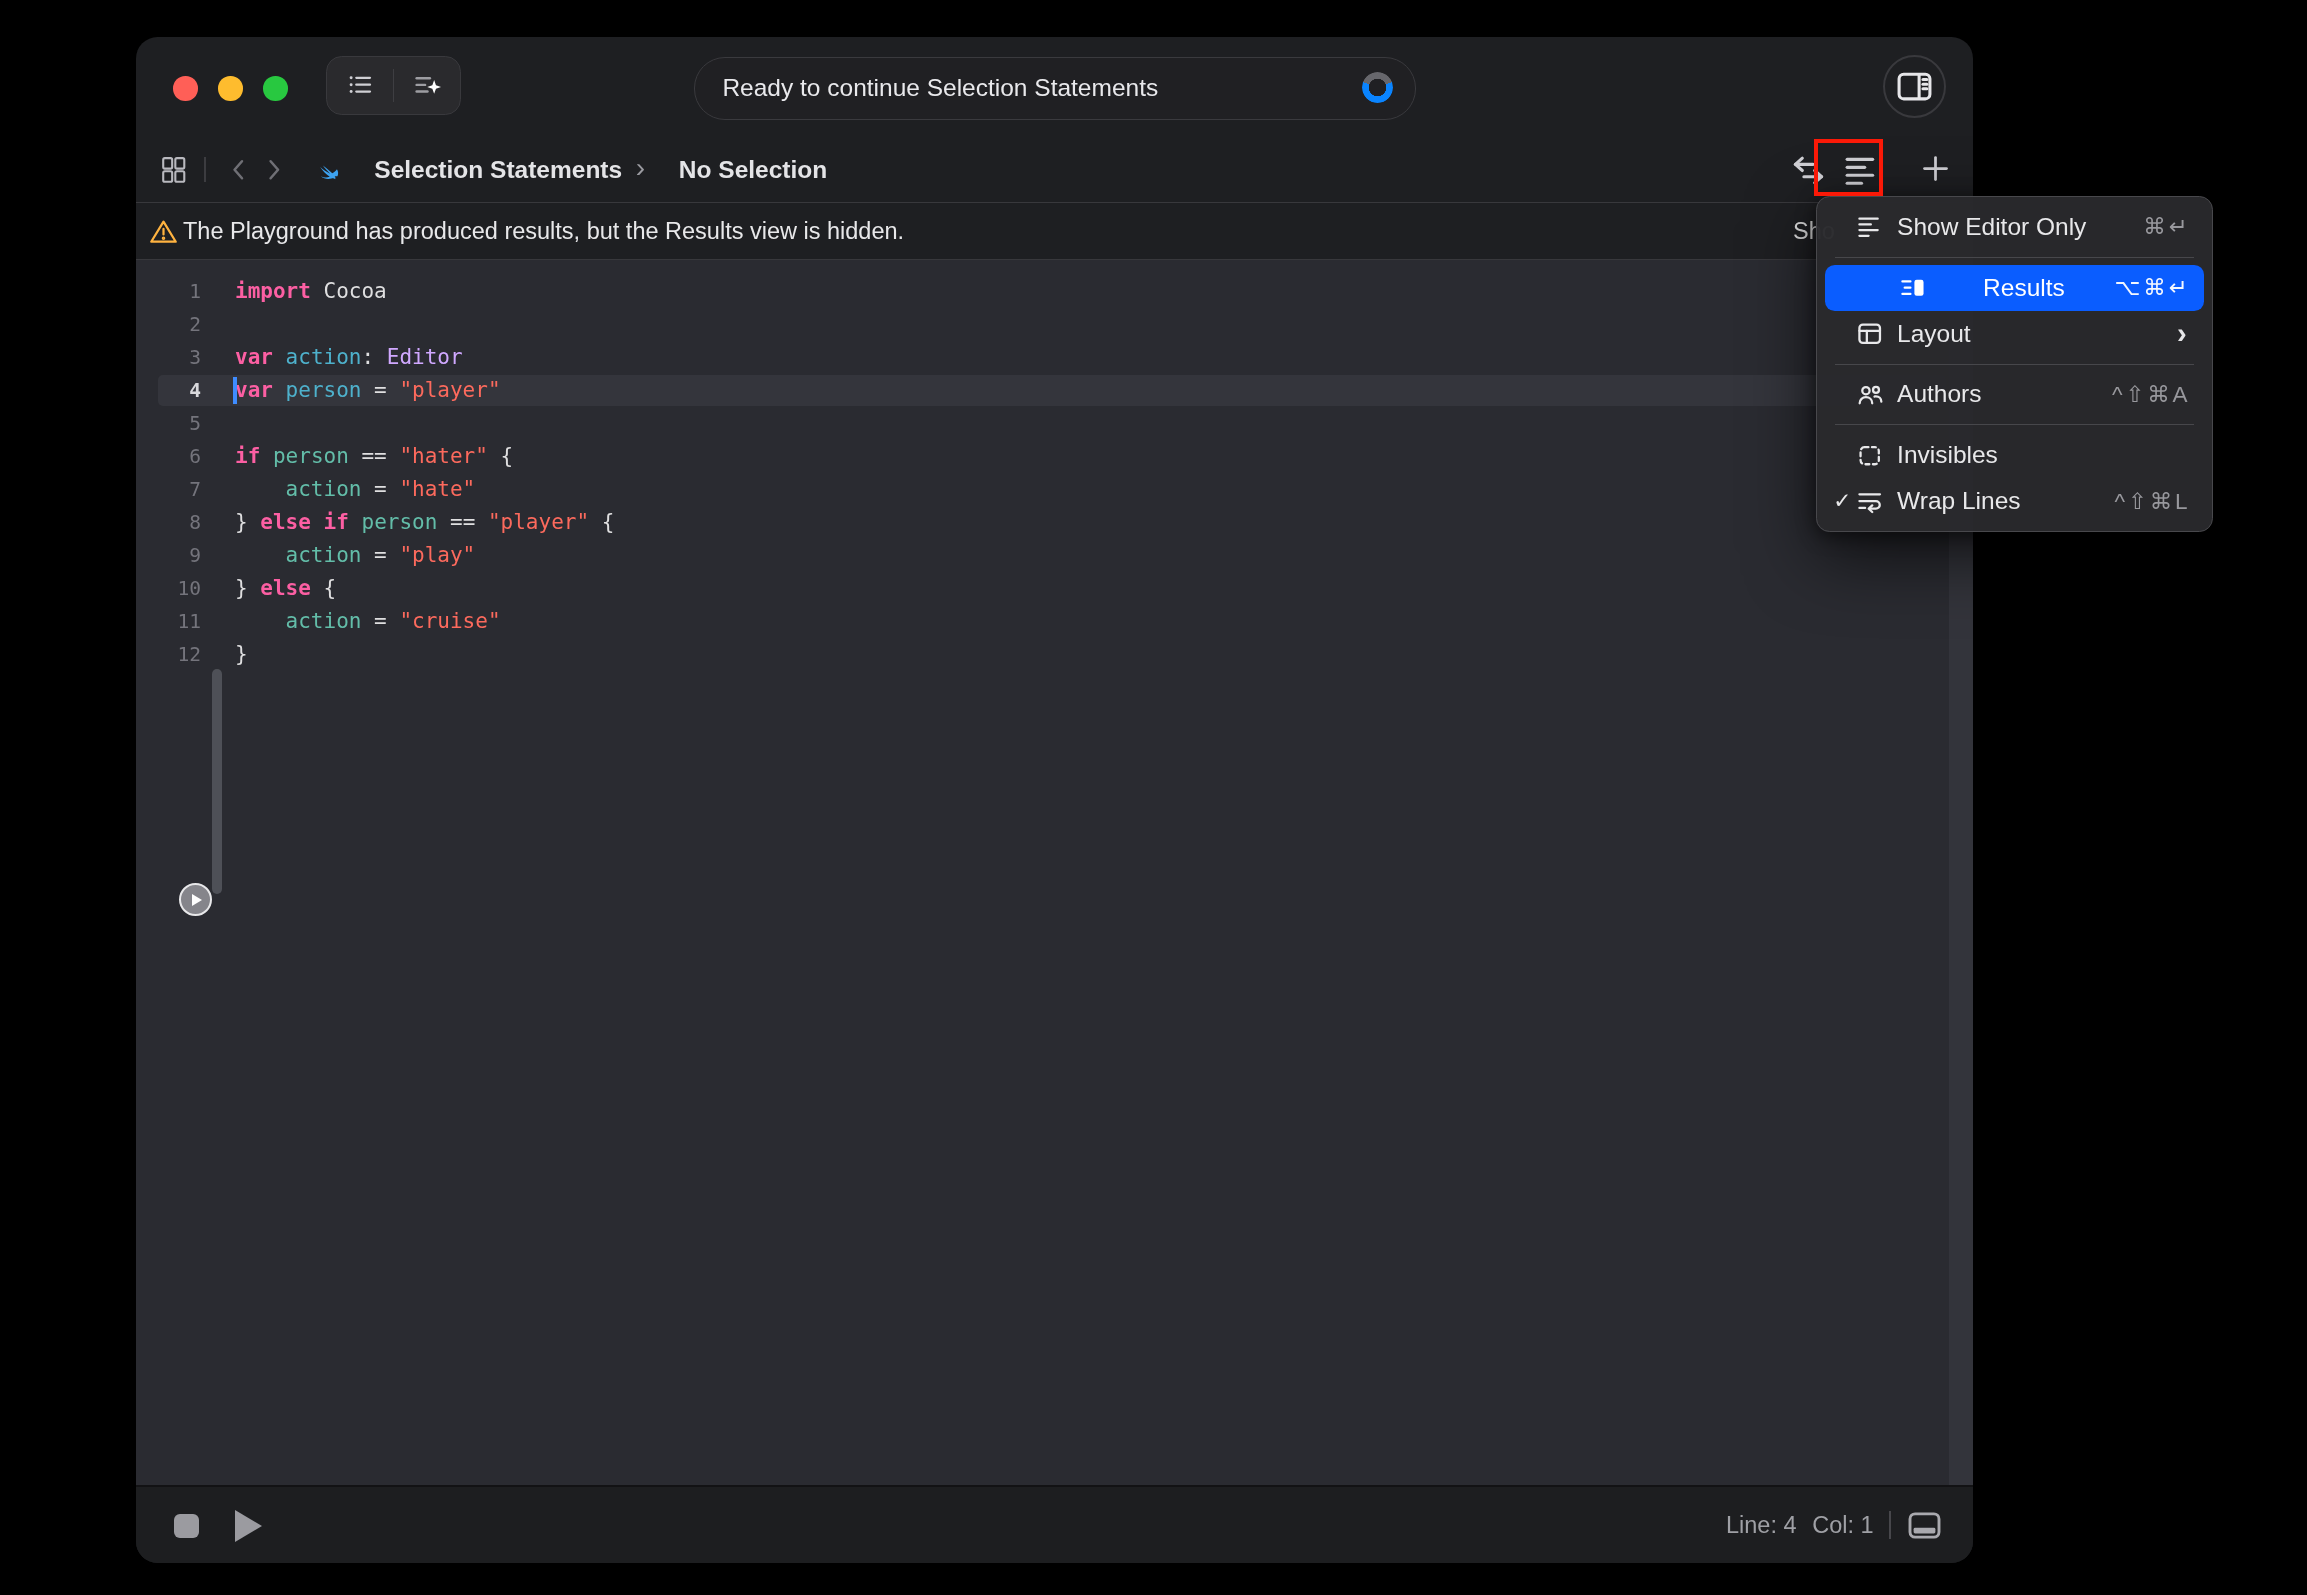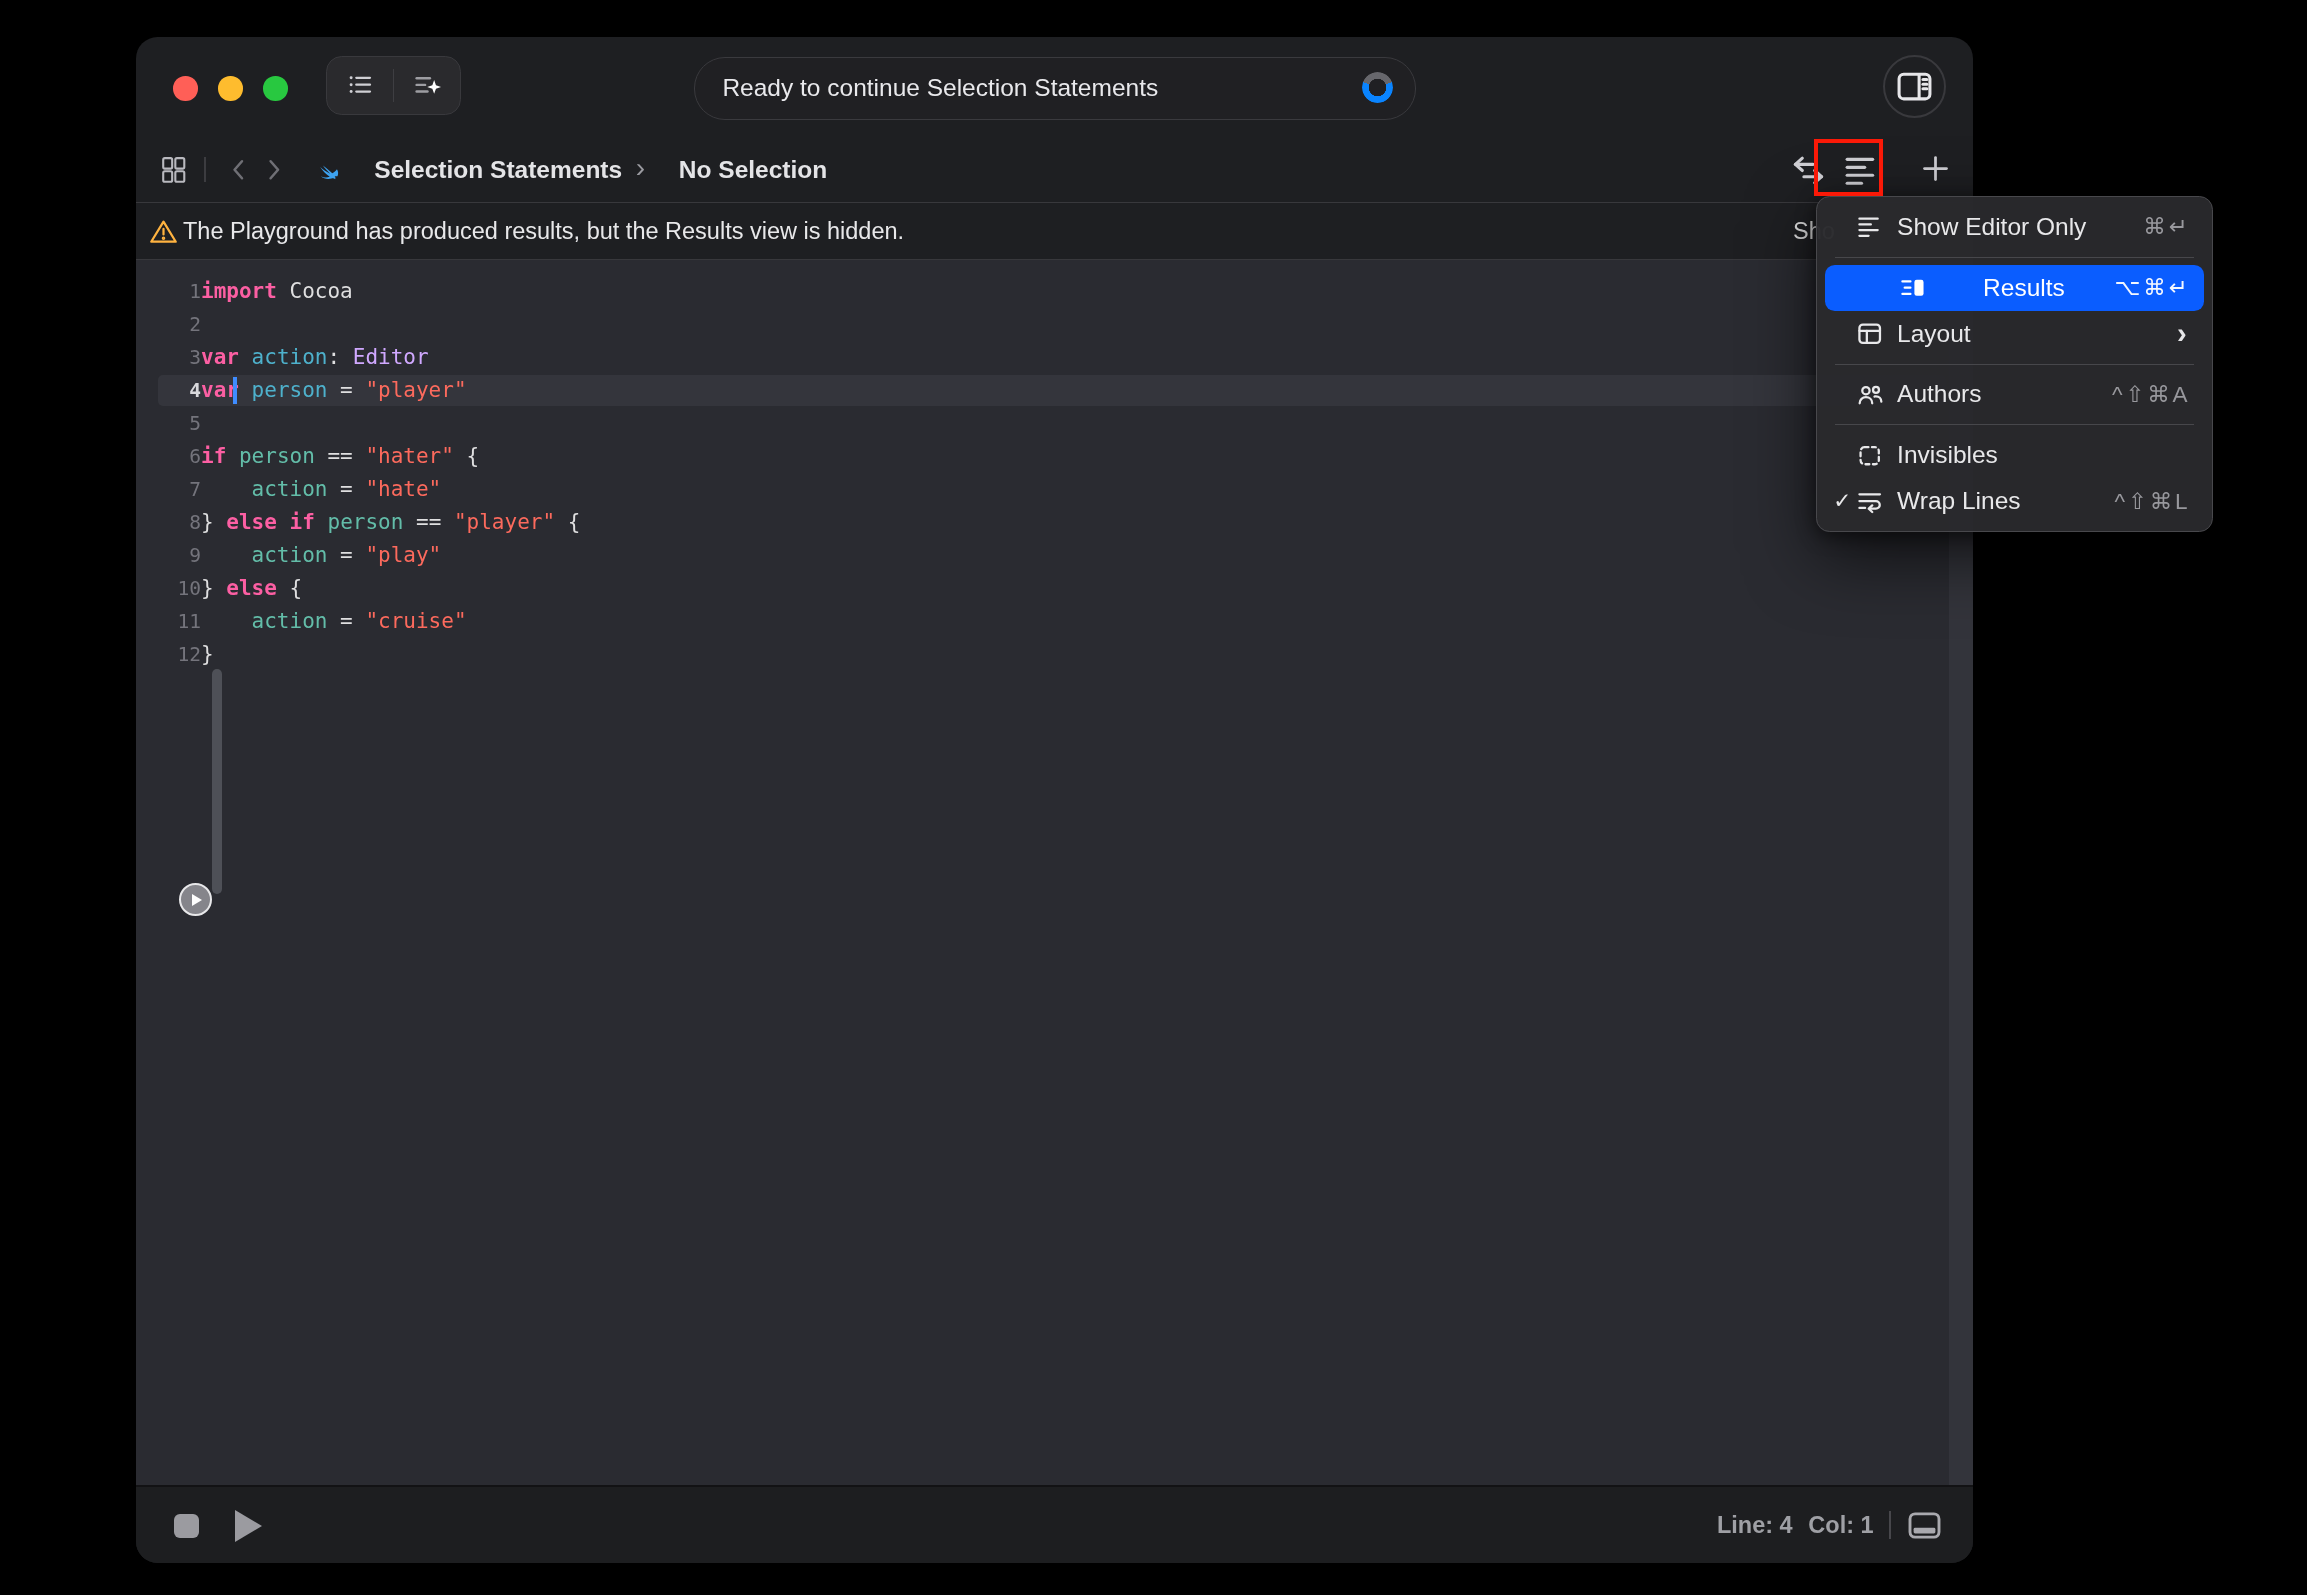--- a/index.html
+++ b/index.html
@@ -54,21 +54,21 @@
   .warn-text { margin-left:47px; color:#e8e8ea; font-size:23.5px; }
   .warn-action { position:absolute; left:1657px; color:#dfdfe0; font-size:23.5px; }
 
   
   .editor { position:relative; height:1226px; border-top:1px solid #38383c;
             background:#2a2b31; }
   #code-lines { padding-top:14.7px; }
   .code-row { position:relative; height:33px; display:flex; align-items:center;
               font-family:"DejaVu Sans Mono", monospace; font-size:21px; }
   .line-num { width:65px; text-align:right; color:#74747c; font-size:19.6px; z-index:2; }
-  .line-code { white-space:pre; z-index:2; display:flex; align-items:center; }
+  .line-code { margin-left:34px; white-space:pre; z-index:2; display:flex; align-items:center; }
   .code-row.current .line-num { color:#d8d8dc; font-weight:bold; }
   .row-bg { position:absolute; left:21.6px; right:27.4px; top:1px; bottom:1px;
             background:#34353c; border-radius:4.9px; z-index:1; }
   .cursor { position:absolute; left:97px; top:2.9px; width:3.9px; height:27.4px; background:#3f8cff; z-index:3; }
   .tok-kw   { color:var(--c-kw);   font-weight:bold; }
   .tok-pl   { color:var(--c-plain); }
   .tok-decl { color:var(--c-decl); }
   .tok-ref  { color:var(--c-ref); }
   .tok-str  { color:var(--c-str); }
   .tok-type { color:var(--c-type); }
@@ -84,21 +84,21 @@
 
   
   .bottombar { position:relative; height:78px; background:#1d1e20; border-top:2px solid #121214; }
   .stop-btn { position:absolute; left:38px; top:26.5px; width:24.5px; height:24.5px;
               border-radius:5.9px; background:#9b9ba0; }
   .play-btn { position:absolute; left:99px; top:22.5px; width:0; height:0;
               border-left:27.4px solid #9b9ba0; border-top:16.7px solid transparent;
               border-bottom:16.7px solid transparent; }
   .status-group { position:absolute; right:31px; top:0; height:100%;
                   display:flex; align-items:center; gap:15.7px;
-                  color:#9fa0a5; font-size:23.5px; font-weight:700; }
+                  color:#9fa0a5; font-size:23.5px; font-weight:400; }
   .status-div { width:2px; height:27.4px; background:#47474b; }
   .panel-icon { color:#a9a9ae; display:flex; }
 
   
   .menu { position:absolute; left:1816px; top:196px; width:397px;
           background:rgba(41,41,44,0.97); border:1px solid #48484c; border-radius:13.7px;
           padding:6.9px 0; z-index:40;
           box-shadow:0 23.5px 69px rgba(0,0,0,.65), 0 3.9px 17.6px rgba(0,0,0,.5); }
   .menu-item { position:relative; height:46px; margin:0 7.8px; border-radius:9.8px;
                display:flex; align-items:center; color:#e8e8ea; font-size:24.5px; }

